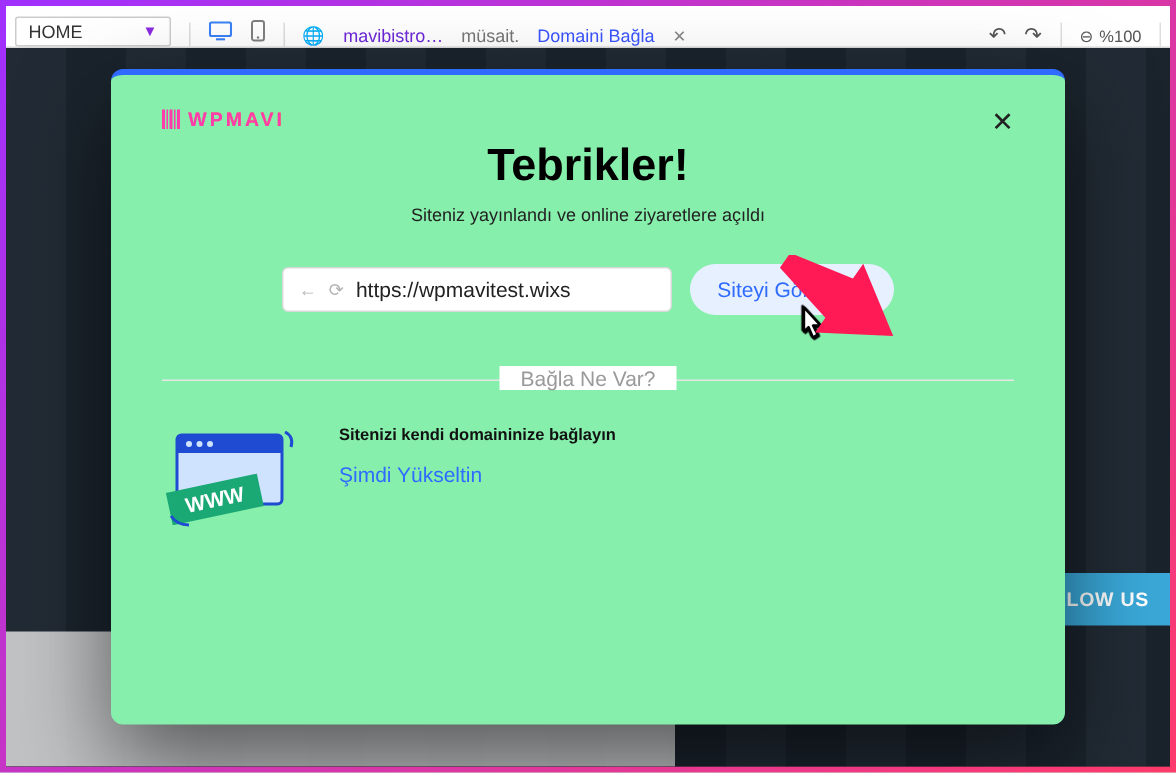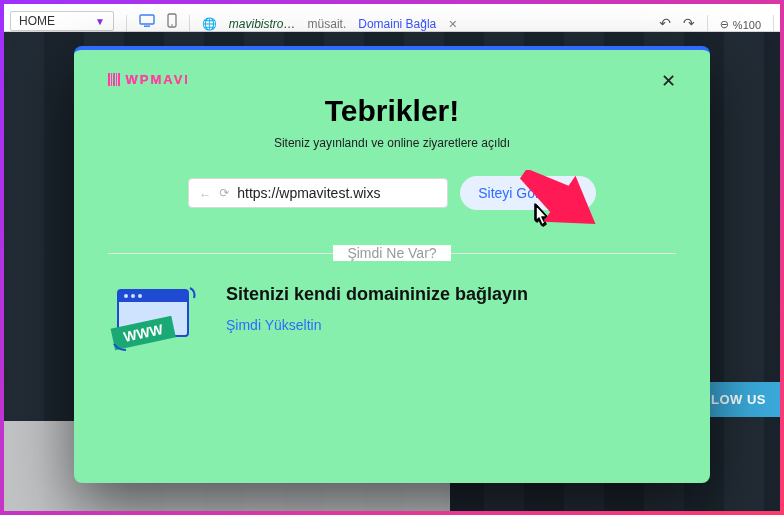--- a/index.html
+++ b/index.html
@@ -20,21 +20,21 @@
     gap: 12px; padding: 0 6px;
   }
   .home-box {
     display:flex; align-items:center; gap:40px; border:1px solid #ccc;
     padding: 2px 8px; border-radius:2px;
   }
   .chev { color:#8a2be2; font-size:10px;}
   .tb-icon { color:#3b82f6; font-size:13px; }
   .tb-sep { width:1px; height:16px; background:#ddd;}
   .globe { color:#7c3aed;}
-  .siteurl { color:#14532d;font-style:italic;}
+  .siteurl { color:#6d28d9;}
   .avail { color:#777;}
   .connect { color:#3b55ff;}
   .tag-x { color:#888; font-size:11px;}
   .flexgrow{flex:1}
   .zoom{display:flex;align-items:center;gap:4px;color:#555;font-size:11px;}
   .tb-btn{color:#555;font-size:14px;}
 
   
   .editor-bg {
     position:absolute; inset:0; top:28px;
@@ -91,21 +91,21 @@
   .arrow{
     position:absolute; right:90px; top:120px; pointer-events:none;
   }
   .divider{
     margin-top:34px; position:relative; text-align:center;
   }
   .divider::before{content:"";position:absolute;left:0;right:0;top:50%;height:1px;background:#e5e5e5;}
   .divider span{position:relative;background:#fff;padding:0 14px;color:#9a9a9a;font-size:14px;}
   .nextrow{display:flex;gap:22px;margin-top:22px;align-items:flex-start;}
   .illus{flex:0 0 96px;}
-  .nextcopy h3{font-size:18px;font-weight:700;color:#111;}
+  .nextcopy h3{font-size:11px;font-weight:700;color:#111;}
   .nextcopy p{font-size:14px;color:#6e6e6e;margin-top:8px;line-height:1.45;max-width:420px;}
   .upgrade{color:#2f6bff;font-size:14px;margin-top:12px;display:inline-block;}
   .footer{margin-top:auto;display:flex;justify-content:flex-end;}
   .ok-btn{background:#1f6bff;color:#fff;border:none;border-radius:999px;
     padding:9px 22px;font-size:14px;font-weight:600;cursor:pointer;}
 </style>
 </head>
 <body>
 
 <div class="frame">
@@ -186,21 +186,21 @@
       </button>
     </div>
 
     <svg class="arrow" width="110" height="80" viewBox="0 0 110 80">
       <g transform="rotate(35 55 40)">
         <polygon points="0,28 44,18 44,6 88,34 44,62 44,50 0,40" fill="#ff1a55"></polygon>
       </g>
     </svg>
 
     <div class="divider">
-      <span>Şimdi Ne Var?</span>
+      <span>Bağla Ne Var?</span>
     </div>
 
     <div class="nextrow">
       <div class="illus">
         <svg width="96" height="72" viewBox="0 0 96 72">
           <rect x="10" y="6" width="70" height="46" rx="3" fill="#cfe3ff" stroke="#1e4bd1" stroke-width="2"></rect>
           <rect x="10" y="6" width="70" height="12" fill="#1e4bd1"></rect>
           <circle cx="18" cy="12" r="2" fill="#cfe3ff"></circle>
             <circle cx="25" cy="12" r="2" fill="#cfe3ff"></circle>
             <circle cx="32" cy="12" r="2" fill="#cfe3ff"></circle>

